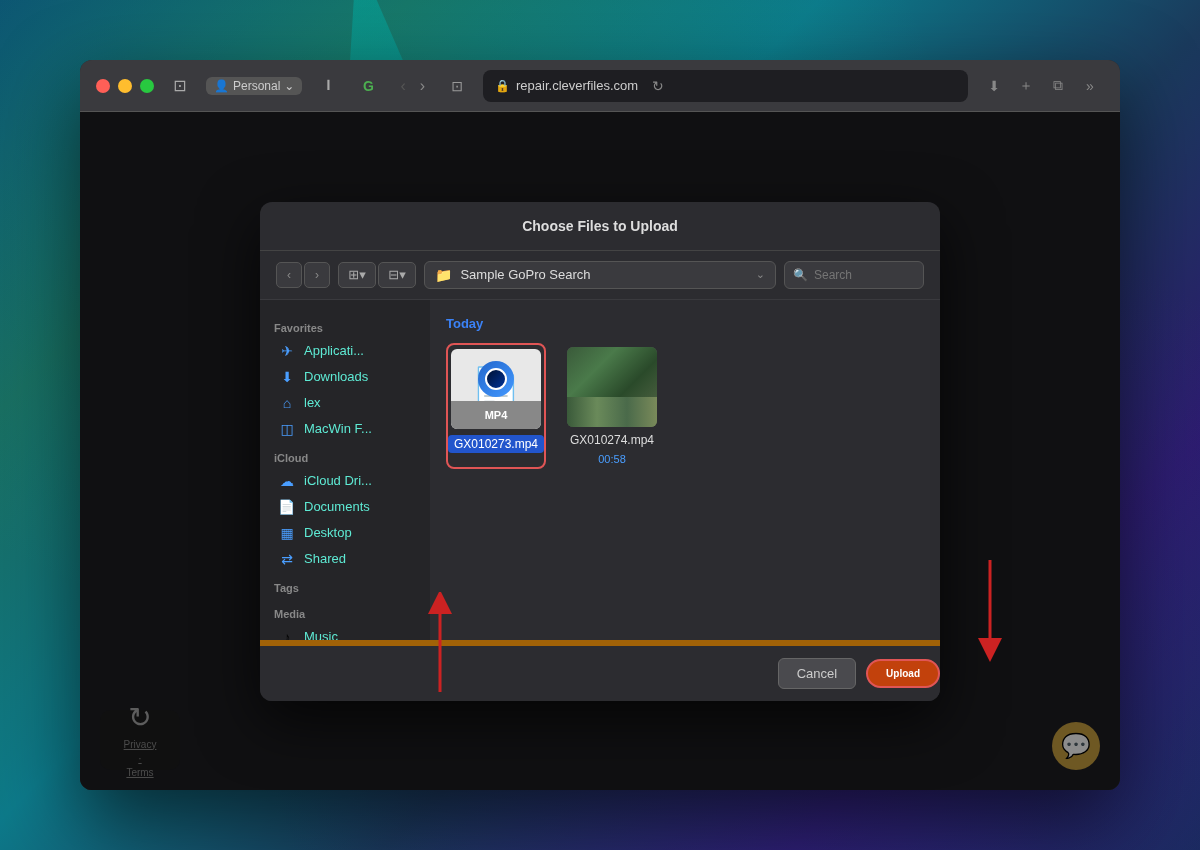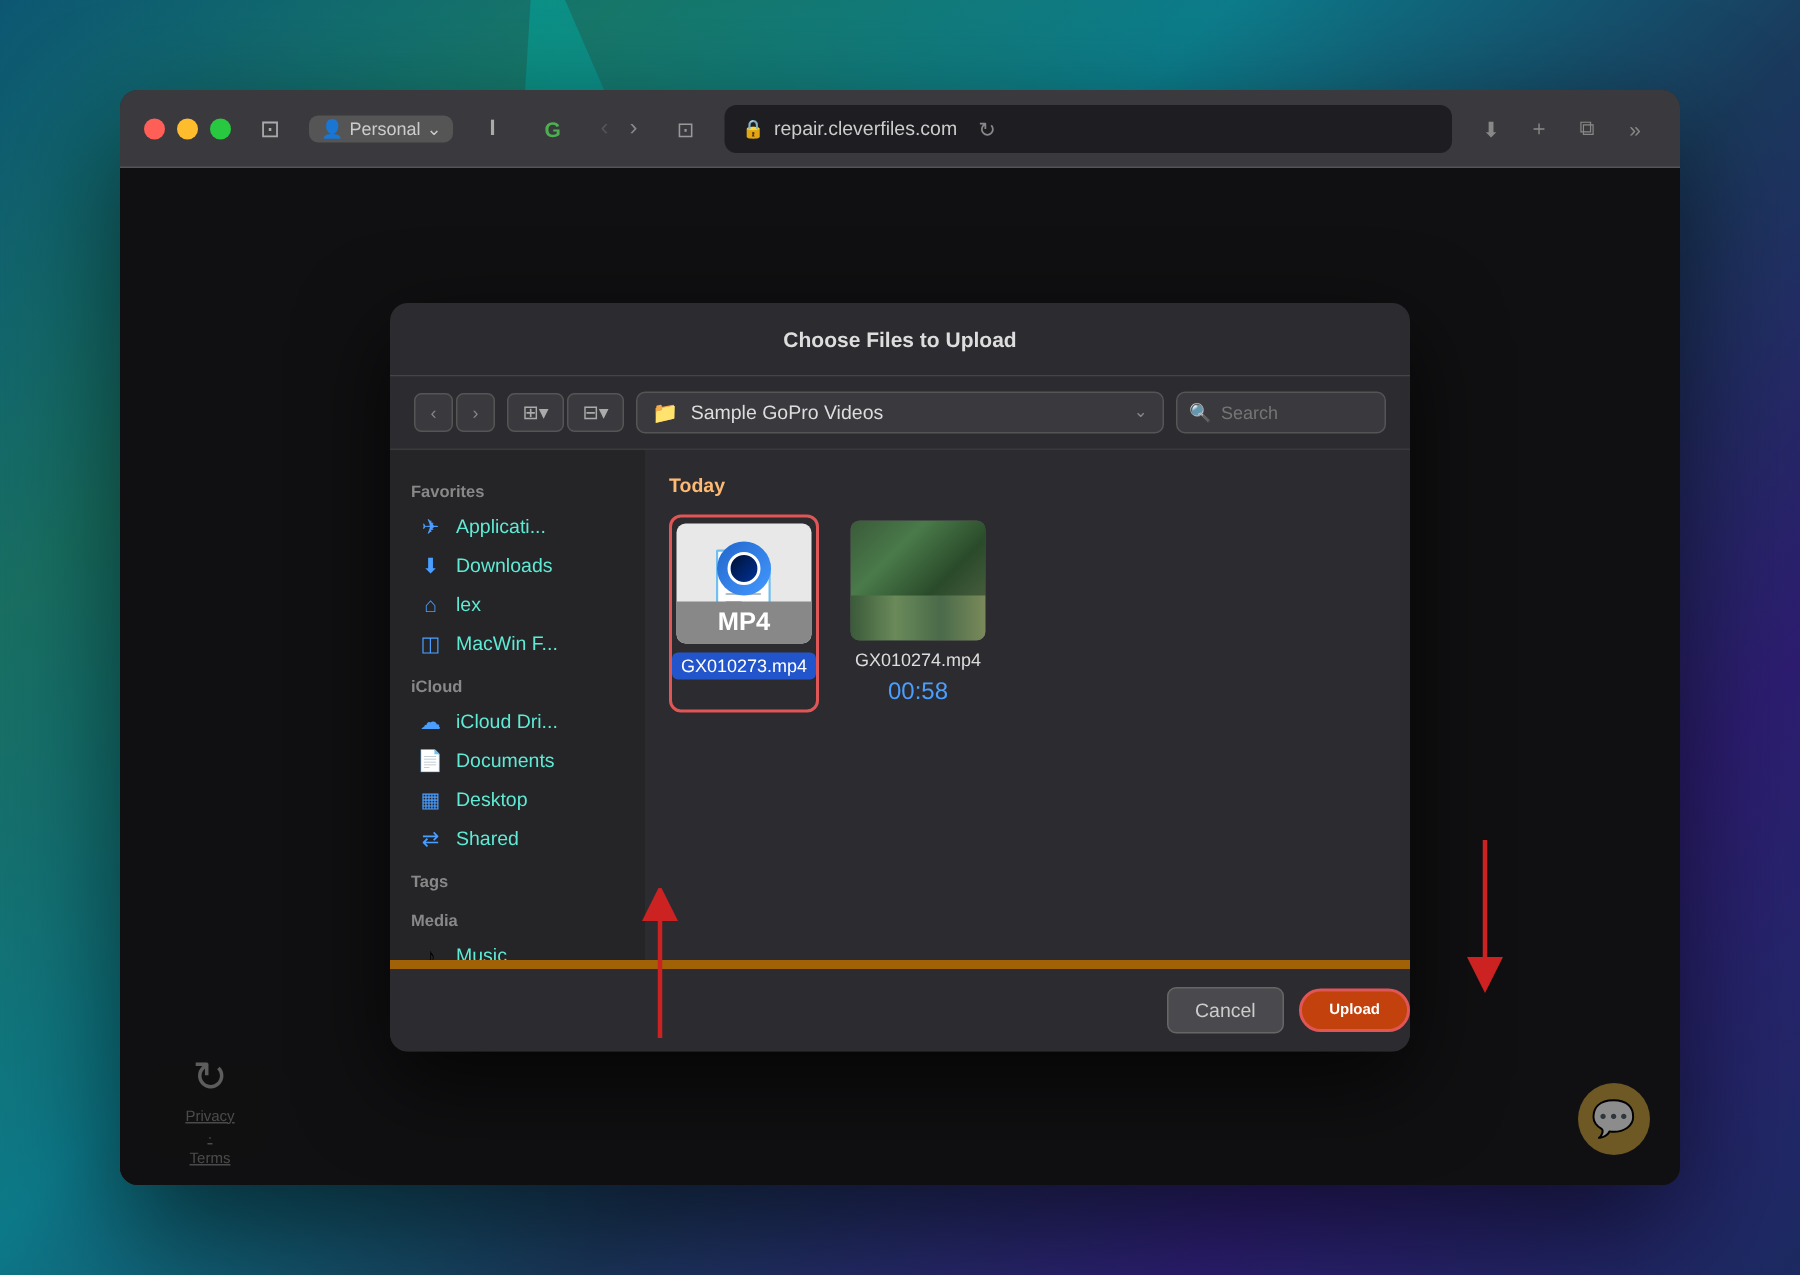--- a/index.html
+++ b/index.html
@@ -401,21 +401,21 @@
 
     
     .picker-file-area {
       flex: 1;
       padding: 16px;
       overflow-y: auto;
       background: #2c2c30;
     }
 
     .date-label {
-      color: #fdba74;
+      color: #3b82f6;
       font-size: 13px;
       font-weight: 600;
       margin-bottom: 12px;
     }
 
     .file-grid {
       display: flex;
       gap: 16px;
       flex-wrap: wrap;
     }
@@ -482,21 +482,21 @@
       border-radius: 4px;
     }
 
     .file-name-plain {
       font-size: 12px;
       color: #ddd;
       text-align: center;
     }
 
     .file-duration {
-      font-size: 16px;
+      font-size: 11px;
       color: #4a9eff;
       text-align: center;
     }
 
     
     .file-picker-footer {
       display: flex;
       justify-content: flex-end;
       align-items: center;
       gap: 10px;
@@ -619,21 +619,21 @@
             <div class="picker-nav-btn">›</div>
           </div>
 
           <div class="view-toggle">
             <div class="view-btn">⊞▾</div>
             <div class="view-btn">⊟▾</div>
           </div>
 
           <div class="location-selector">
             <span class="location-folder-icon">📁</span>
-            <span class="location-name">Sample GoPro Videos</span>
+            <span class="location-name">Sample GoPro Search</span>
             <span class="location-chevron">⌄</span>
           </div>
 
           <div class="picker-search">
             <span class="search-icon">🔍</span>
             <input type="text" placeholder="Search" style="">
           </div>
         </div>
 
         <div class="file-picker-body">
@@ -688,21 +688,21 @@
 
           <div class="picker-file-area">
             <div class="date-label">Today</div>
 
             <div class="file-grid">
 
               <div class="file-item selected">
                 <div class="file-thumbnail file-thumb-mp4">
                   <span style="font-size:40px; color:#555;">📄</span>
                   <div style="position:absolute; bottom:0; left:0; right:0; height:28px; background:#888; display:flex; align-items:center; justify-content:center;">
-                    <span style="color:#fff; font-size:17px; font-weight:700;">MP4</span>
+                    <span style="color:#fff; font-size:11px; font-weight:700;">MP4</span>
                   </div>
 
                   <div style="position:absolute; top:12px; left:50%; transform:translateX(-50%); width:36px; height:36px; border-radius:50%; background:linear-gradient(135deg,#2266cc,#4499ff); display:flex; align-items:center; justify-content:center;">
                     <div style="width:22px;height:22px;border-radius:50%;background:linear-gradient(135deg,#001133,#003399); border:2px solid #fff;"></div>
                   </div>
                 </div>
                 <div class="file-name">GX010273.mp4</div>
               </div>
 
               <div class="file-item">

